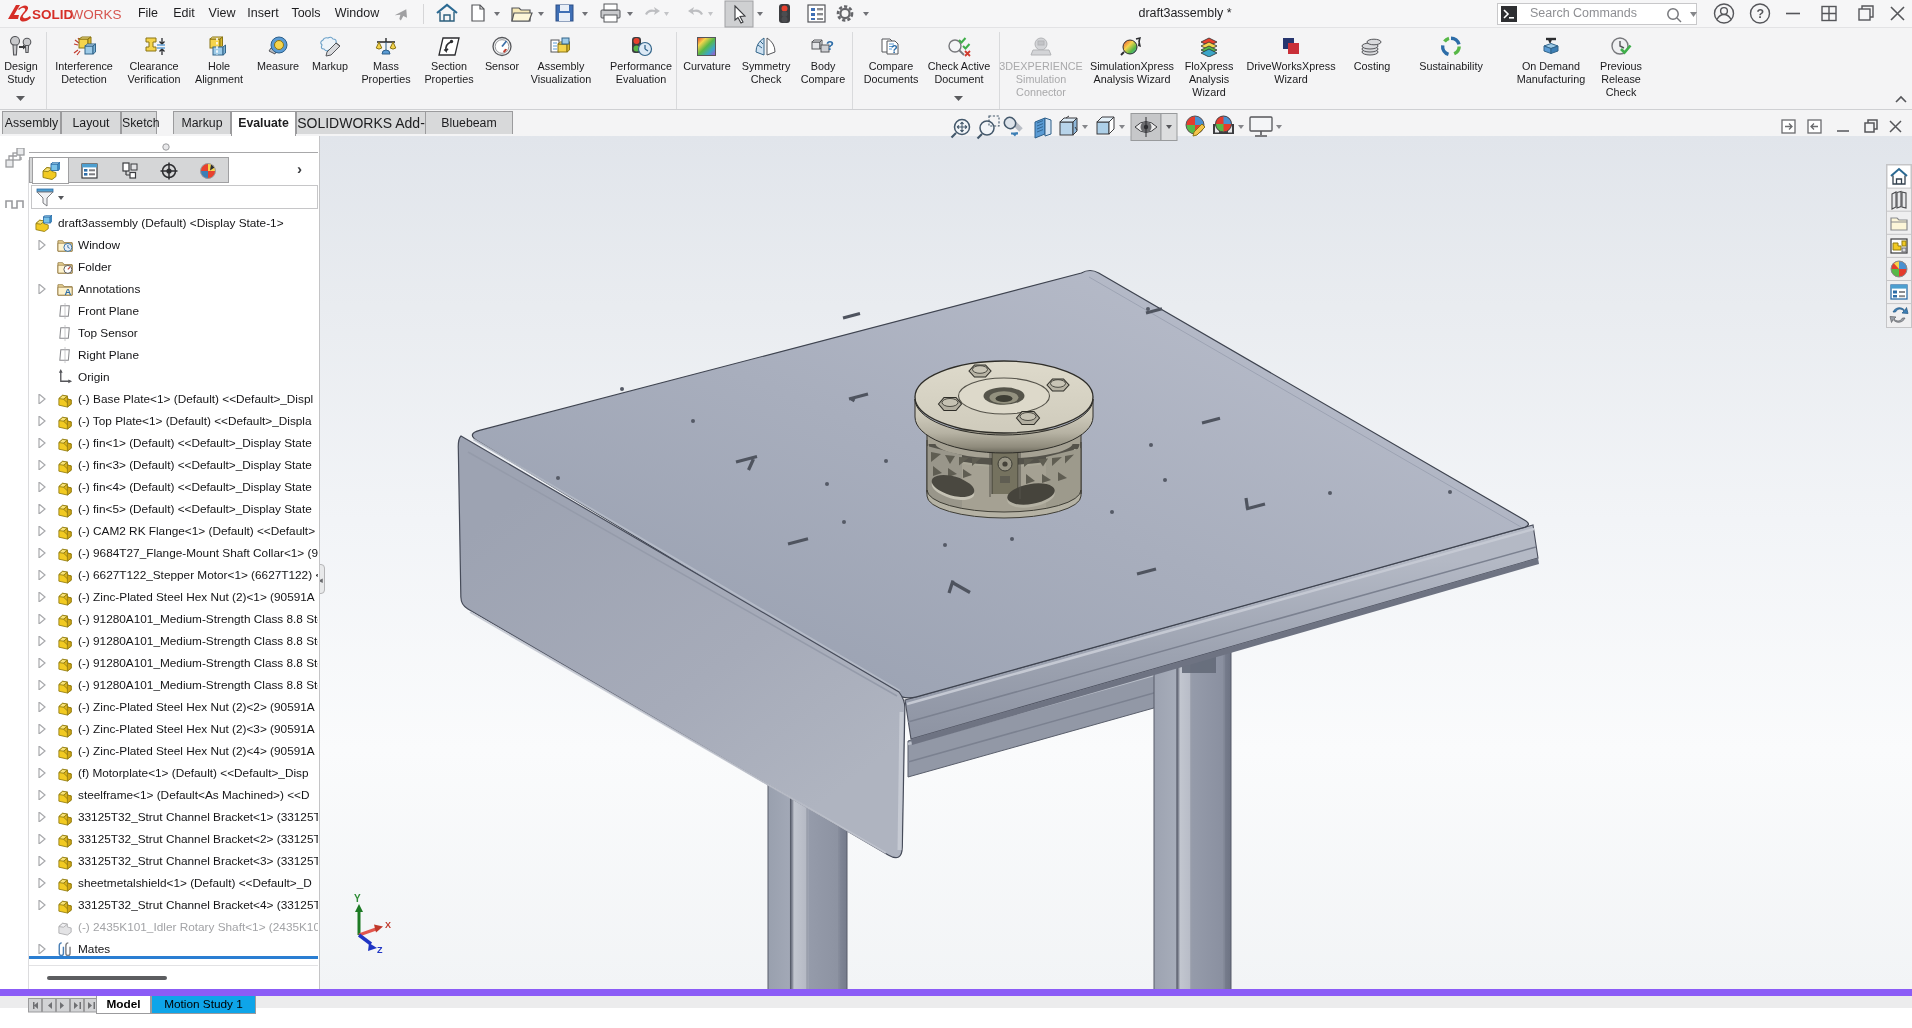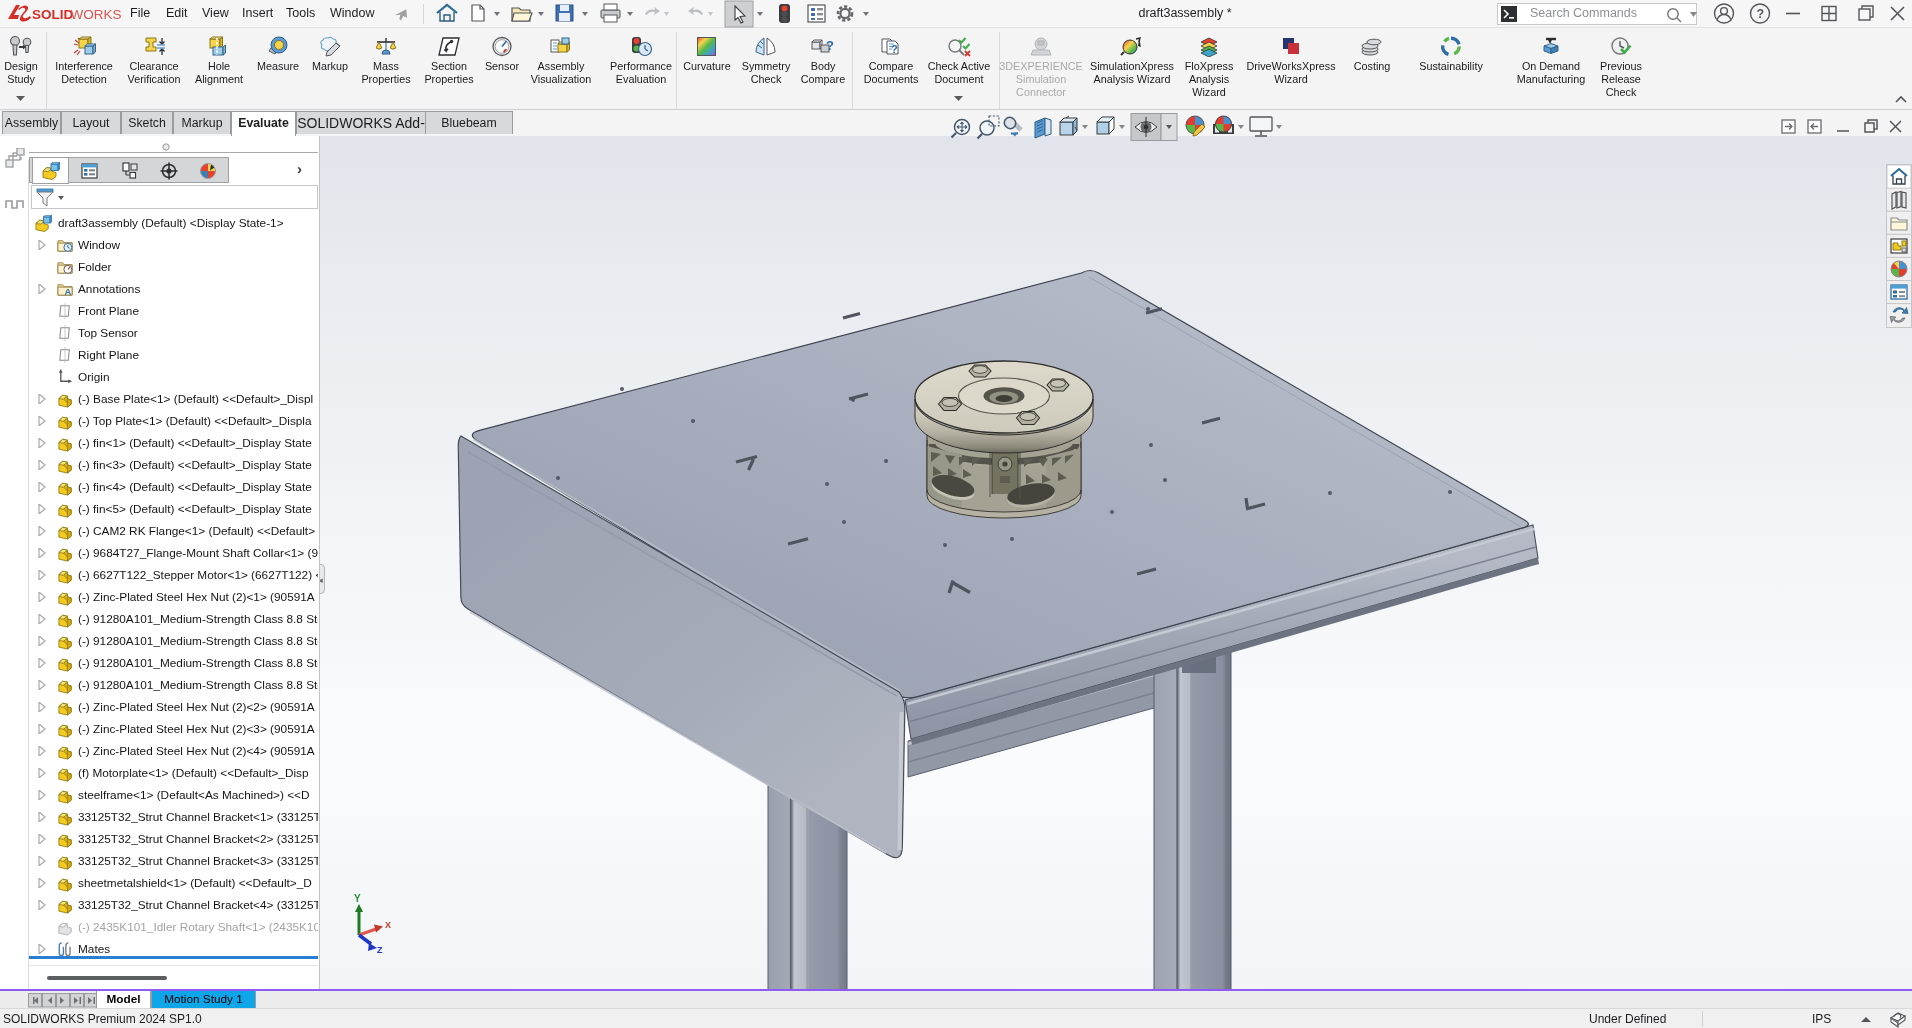--- a/index.html
+++ b/index.html
@@ -1,41 +1,41 @@
 <!DOCTYPE html>
 <html><head>
 <meta charset="utf-8">
 <style>
 *{margin:0;padding:0;box-sizing:border-box}
 html,body{width:1912px;height:1028px;overflow:hidden;font-family:"Liberation Sans",sans-serif;background:#fff}
 #app{position:absolute;left:0;top:0;width:1912px;height:1028px}
 .abs{position:absolute}
 
 #titlebar{position:absolute;left:0;top:0;width:1912px;height:28px;background:#f6f6f7;border-bottom:1px solid #e3e3e5}
-.menu{position:absolute;top:0;height:27px;line-height:27px;font-size:12.5px;color:#1d1d1f;text-align:left}
+.menu{position:absolute;top:0;height:27px;line-height:27px;font-size:12.5px;color:#1d1d1f;text-align:center}
 
 #ribbon{position:absolute;left:0;top:28px;width:1912px;height:82px;background:#f4f4f5;border-bottom:1px solid #cfd0d3}
 .rb{position:absolute;top:8px;text-align:center;font-size:10.8px;line-height:12.8px;color:#1a1a1c}
 .rb .ic{height:21px;margin-bottom:3px;display:flex;justify-content:center;align-items:center}
 .rsep{position:absolute;top:4px;height:77px;width:1px;background:#d9dadc}
 .gray{color:#a9a9ab}
 
 #tabrow{position:absolute;left:0;top:110px;width:1912px;height:26px;background:#f4f4f5}
 .tab{position:absolute;top:1px;height:23px;line-height:22px;font-size:12.3px;color:#1d1d1f;text-align:center;background:#d8d9da;border:1px solid #9b9b9d;border-bottom:none}
 .tab.active{background:#fff;font-weight:bold;z-index:2;height:25px}
 
 #viewport{position:absolute;left:0;top:136px;width:1912px;height:853px;background:linear-gradient(180deg,#e1e5eb 0%,#e9ecf0 20%,#f2f4f7 45%,#fafbfc 72%,#f2f4f6 100%)}
 
 #lpanel{position:absolute;left:0;top:136px;width:320px;height:853px;background:#fff;border-right:1px solid #c4c4c6}
 .trow{position:absolute;left:0;width:318px;height:22px;font-size:11.8px;color:#141416;white-space:nowrap;overflow:hidden}
 .trow .tx{position:absolute;left:78px;top:4px}
 .trow .ar{position:absolute;left:38px;top:6px;width:8px;height:10px}
 .trow .tic{position:absolute;left:57px;top:3px;width:17px;height:17px}
 
-#modeltabs{position:absolute;left:0;top:989px;width:1912px;height:19px;background:#ececed;border-top:2px solid #8b5cf6}
+#modeltabs{position:absolute;left:0;top:989px;width:1912px;height:19px;background:#ececed;border-top:7px solid #8b5cf6}
 #statusbar{position:absolute;left:0;top:1008px;width:1912px;height:20px;background:#f0f0f1;border-top:1px solid #d8d8da;font-size:12px;color:#1c1c1e}
 .mtab{position:absolute;top:0;height:18px;line-height:17px;font-size:11.8px;text-align:center;border:1px solid #9b9b9d;border-top:none;background:#0ea5e9}
 </style>
 </head>
 <body>
 <div id="app">
   <div id="titlebar">
     <svg class="abs" style="left:6px;top:3px" width="205" height="22" viewBox="0 0 205 22">
       <g fill="#d62e27">
           <path d="M2 16 L10 2 L14 2 L8 12 L13 12 L12 16 Z"></path>
@@ -392,21 +392,21 @@
           </svg>
         </div>Previous<br>Release<br>Check</div>
     <svg class="abs" style="left:1894px;top:66px" width="14" height="9">
         <path d="M2 8 l5 -5 l5 5" stroke="#55565a" stroke-width="1.6" fill="none"></path>
       </svg>
   </div>
   <div id="tabrow">
     <div class="tab" style="left:2px;width:59px">Assembly</div>
     <div class="abs" style="left:1px;top:24px;width:44px;height:6px;border-bottom:1.5px dotted #8a8a8c"></div>
     <div class="tab" style="left:61px;width:60px">Layout</div>
-    <div class="tab" style="left:121px;width:52px">Sketch</div>
+    <div class="tab" style="left:121px;width:36px">Sketch</div>
     <div class="tab" style="left:173px;width:58px">Markup</div>
     <div class="tab active" style="left:231px;width:65px">Evaluate</div>
     <div class="tab" style="left:296px;width:130px;font-size:14px">SOLIDWORKS Add-Ins</div>
     <div class="tab" style="left:425px;width:88px">Bluebeam</div>
   </div>
   <div id="viewport">
   <svg class="abs" style="left:0;top:0" width="1912" height="853" viewBox="0 136 1912 853">
     <defs>
       <linearGradient id="topg" gradientUnits="userSpaceOnUse" x1="1090" y1="268" x2="905" y2="700">
         <stop offset="0" stop-color="#b4b9c7"></stop>
@@ -1169,30 +1169,13 @@
           <path d="M10 4 l0 7 l-4 -3.5 Z M5 4 l1.5 0 l0 7 l-1.5 0 Z"></path>
           <path d="M24 4 l0 7 l-4 -3.5 Z"></path>
           <path d="M32 4 l0 7 l4 -3.5 Z"></path>
           <path d="M46 4 l0 7 l4 -3.5 Z M51.5 4 l1.5 0 l0 7 l-1.5 0 Z"></path>
           <path d="M60 4 l0 7 l4 -3.5 Z M65.5 4 l1.5 0 l0 7 l-1.5 0 Z"></path>
         </g>
     </svg>
     <div class="mtab" style="left:96px;width:55px;background:#fff;border-top:none;font-weight:bold">Model</div>
     <div class="mtab" style="left:151px;width:105px">Motion Study 1</div>
   </div>
-  <div id="statusbar">
-    <div class="abs" style="left:3px;top:3px">SOLIDWORKS Premium 2024 SP1.0</div>
-    <div class="abs" style="left:1589px;top:3px">Under Defined</div>
-    <div class="abs" style="left:1702px;top:2px;width:1px;height:16px;background:#d0d0d2"></div>
-    <div class="abs" style="left:1812px;top:3px">IPS</div>
-    <svg class="abs" style="left:1860px;top:7px" width="12" height="8">
-        <path d="M1 6 l5 -5 l5 5 Z" fill="#55565a"></path>
-      </svg>
-    <svg class="abs" style="left:1888px;top:1px" width="20" height="18" viewBox="0 0 20 18">
-        <g stroke="#55565a" stroke-width="1.1" fill="#f7f8f9">
-          <path d="M3 8 l7 -5 l7 3 l-7 5 Z"></path>
-          <path d="M3 8 l0 4 l7 5 l0 -4 Z"></path>
-          <path d="M17 6 l0 4 l-7 5 l0 -4 Z"></path>
-          <path d="M6 6.5 q2 -3.5 5 -2.5 q3 1 1 4" fill="none"></path>
-        </g>
-      </svg>
-  </div>
 </div>
 
 </body></html>

